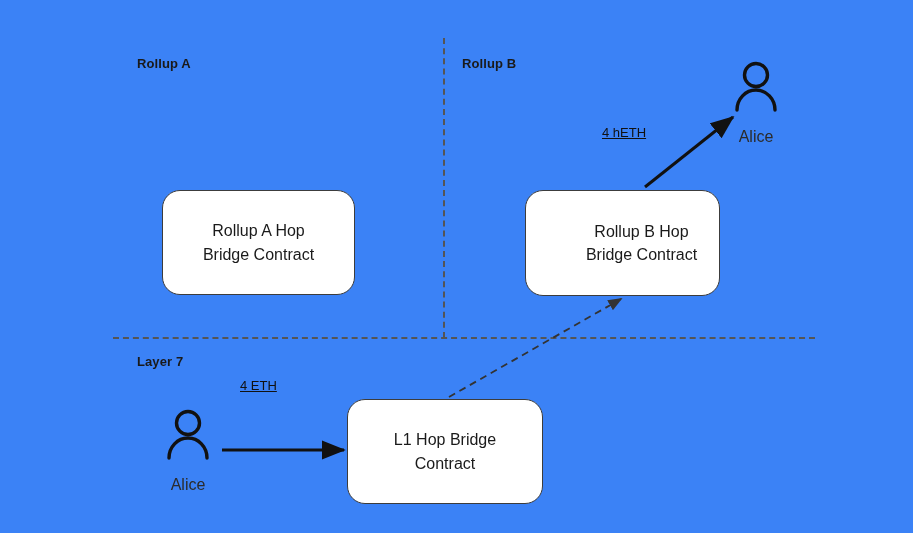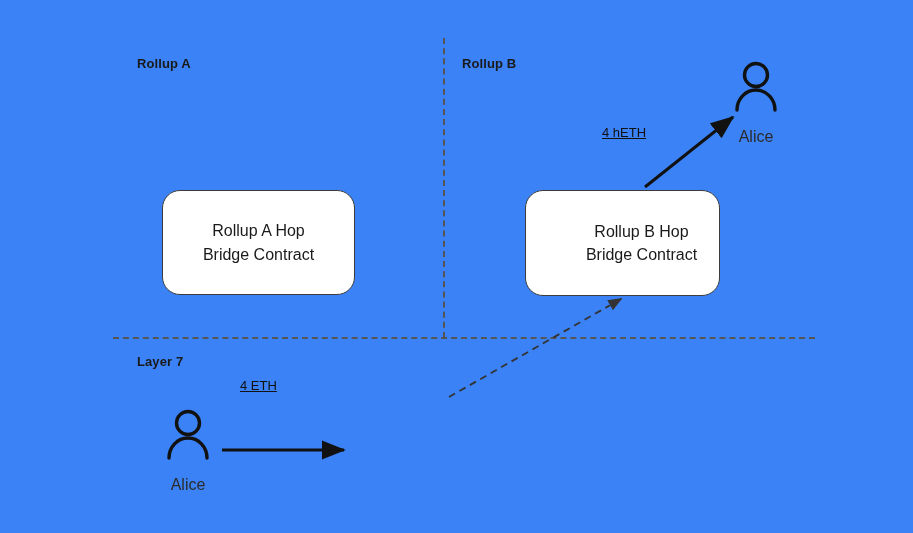--- a/index.html
+++ b/index.html
@@ -124,20 +124,24 @@
   <div class="layer-label" id="label-layer-1">Layer 7</div>
 
   <div class="node-box" id="box-rollup-a">
     <div class="node-text">Rollup A Hop
 Bridge Contract</div>
   </div>
   <div class="node-box" id="box-rollup-b">
     <div class="node-text">Rollup B Hop
 Bridge Contract</div>
   </div>
+  <div class="node-box" id="box-l1">
+    <div class="node-text">L1 Hop Bridge
+Contract</div>
+  </div>
 
   <div class="person" id="person-alice-top">
     <svg width="54" height="54" viewBox="0 0 54 54">
       <circle cx="27" cy="17" r="11.5" fill="none" stroke="#111111" stroke-width="3.4"></circle>
       <path d="M8 52 A19 20 0 0 1 46 52" fill="none" stroke="#111111" stroke-width="3.4" stroke-linecap="round"></path>
     </svg>
     <div class="person-name">Alice</div>
   </div>
 
   <div class="person" id="person-alice-bottom">

